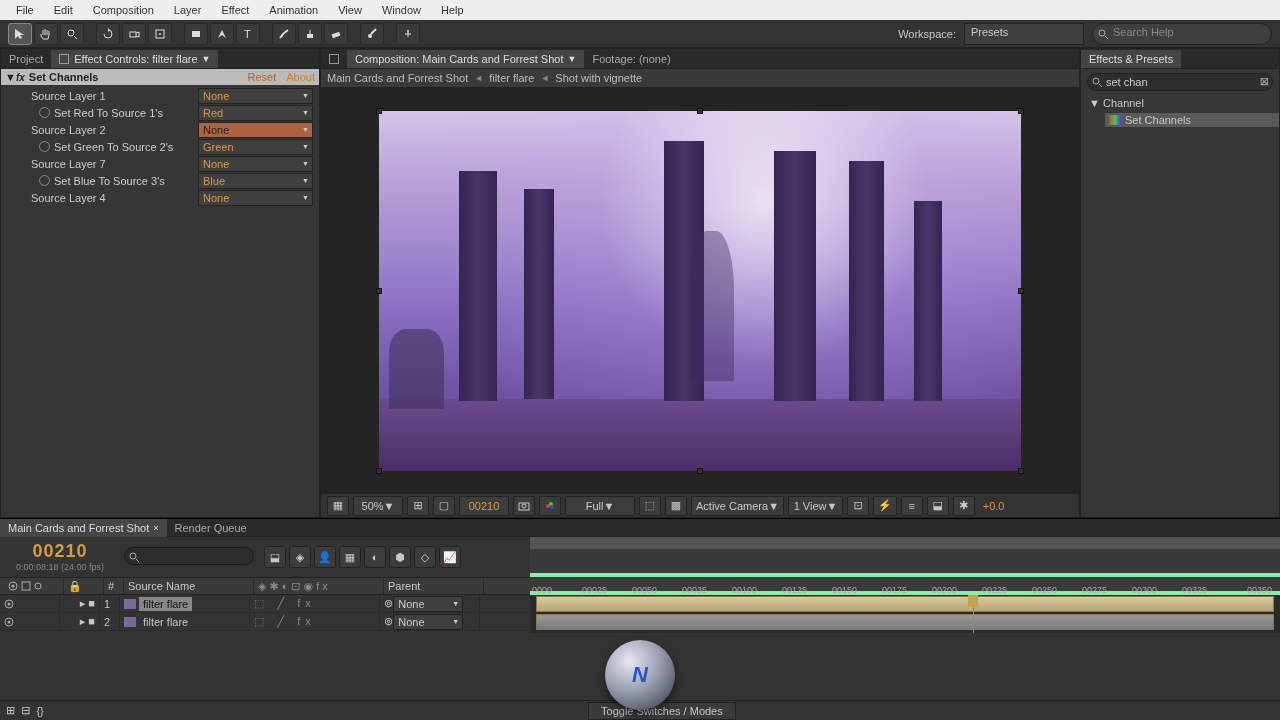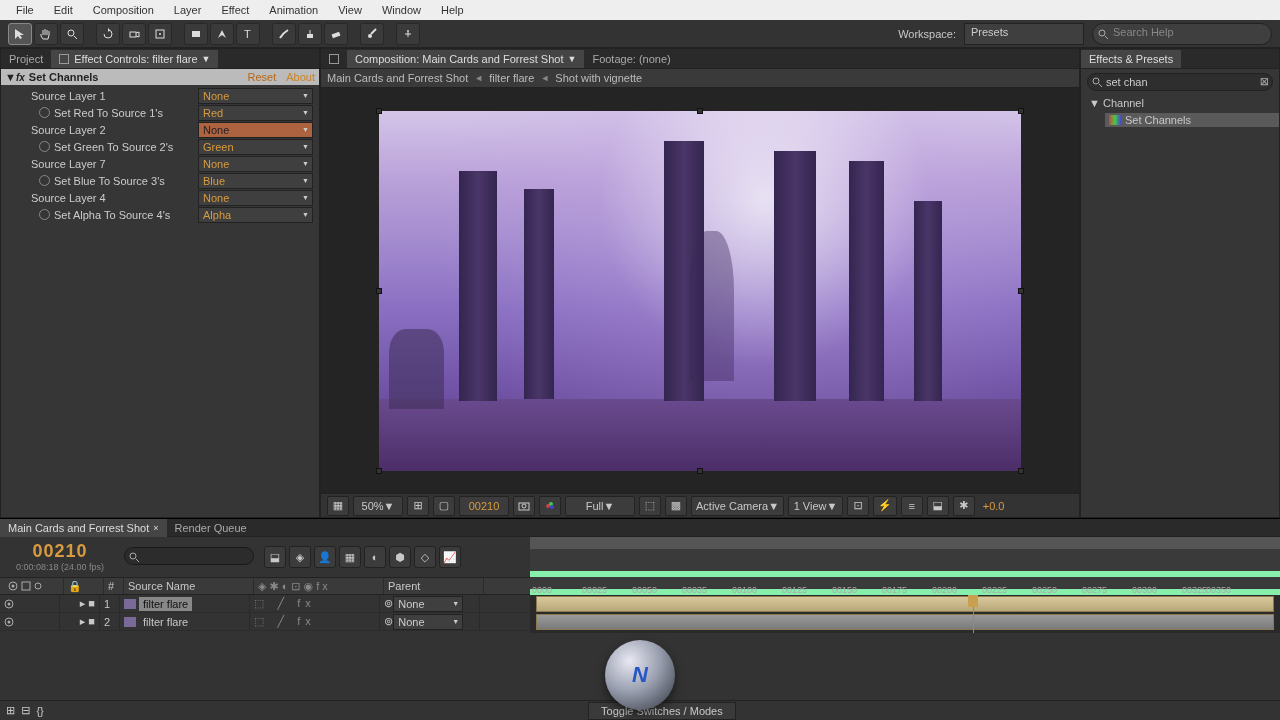--- a/index.html
+++ b/index.html
@@ -81,21 +81,21 @@
 .tl-current-time { color: #d99b3f; font-size: 18px; font-weight: bold; letter-spacing: 1px; }
 .tl-fps { color: #888; font-size: 9px; }
 .tl-search { width: 130px; height: 18px; background: #2c2c2c; border: 1px solid #1a1a1a; border-radius: 9px; margin: 10px 4px; }
 .tl-icons { display: flex; align-items: center; gap: 3px; padding: 0 6px; }
 .tl-icon-btn { width: 22px; height: 22px; background: #3c3c3c; border: 1px solid #222; border-radius: 3px; display: inline-flex; align-items: center; justify-content: center; cursor: pointer; }
 .tl-columns-header { display: flex; background: #3a3a3a; height: 18px; align-items: center; padding-left: 4px; border-top: 1px solid #222; border-bottom: 1px solid #222; }
 .tl-col { padding: 0 4px; border-right: 1px solid #2a2a2a; height: 100%; display: flex; align-items: center; }
 .tl-layer-row { display: flex; height: 18px; align-items: center; border-bottom: 1px solid #2c2c2c; }
 .tl-layer-row.sel .layer-name { background: #888; color: #111; }
 .layer-name { padding: 1px 4px; }
-.tl-ruler { height: 24px; background: #3a3a3a; display: flex; position: relative; border-bottom: 6px solid #86efac; }
+.tl-ruler { height: 24px; background: #3a3a3a; display: flex; position: relative; border-bottom: 4px solid #86efac; }
 .tick { position: absolute; top: 8px; font-size: 9px; color: #aaa; }
 .cti { position: absolute; top: 0; bottom: 0; width: 1px; background: #c08030; }
 .cti-head { position: absolute; top: 0; width: 10px; height: 12px; background: #c8a050; margin-left: -5px; }
 .track-area { position: relative; height: 38px; background: #2a2a2a; }
 .layer-bar { position: absolute; height: 16px; background: linear-gradient(180deg, #d8c89c, #b8a878); border: 1px solid #8a7a50; }
 .layer-bar.l1 { top: 1px; }
 .layer-bar.l2 { top: 19px; background: linear-gradient(180deg, #9a9a9a, #7a7a7a); }
 .status-bar { height: 20px; background: #333; border-top: 1px solid #222; display: flex; align-items: center; padding: 0 6px; gap: 6px; margin-top: auto; }
 .toggle-switches { margin: 0 auto; background: #3a3a3a; border: 1px solid #222; padding: 2px 12px; cursor: pointer; }
 .logo-watermark { position: absolute; left: 50%; transform: translateX(-50%); bottom: 10px; width: 70px; height: 70px; border-radius: 50%; background: radial-gradient(circle at 35% 30%, #e8e8f2, #9aa0b0 45%, #40454f 90%); display: flex; align-items: center; justify-content: center; font-weight: bold; font-style: italic; color: #2656c8; font-size: 22px; box-shadow: 0 4px 10px rgba(0,0,0,0.5); pointer-events: none; }
@@ -256,25 +256,20 @@
           <div class="prop-dropdown">None</div>
         </div>
       <div class="prop-row sub">
           <span class="stopwatch"></span>
           <span class="prop-label">Set Blue To Source 3's</span>
           <div class="prop-dropdown">Blue</div>
         </div>
       <div class="prop-row">
           <span class="prop-label">Source Layer 4</span>
           <div class="prop-dropdown">None</div>
-        </div>
-      <div class="prop-row sub">
-          <span class="stopwatch"></span>
-          <span class="prop-label">Set Alpha To Source 4's</span>
-          <div class="prop-dropdown">Alpha</div>
         </div>
     </div>
   </div>
 
   <div class="panel center-panel">
     <div class="panel-tabs">
       <div class="panel-tab">
           <span style="width:10px;height:10px;border:1px solid #999;display:inline-block"></span>
         </div>
       <div class="panel-tab active">
@@ -468,21 +463,21 @@
           <span class="tick" style="left: 202px;">00100</span>
           <span class="tick" style="left: 252px;">00125</span>
           <span class="tick" style="left: 302px;">00150</span>
           <span class="tick" style="left: 352px;">00175</span>
           <span class="tick" style="left: 402px;">00200</span>
           <span class="tick" style="left: 452px; text-align: center;">00225</span>
           <span class="tick" style="left: 502px;">00250</span>
           <span class="tick" style="left: 552px;">00275</span>
           <span class="tick" style="left: 602px;">00300</span>
           <span class="tick" style="left: 652px;">00325</span>
-          <span class="tick" style="left: 676px;">00350</span>
+          <span class="tick" style="left: 717px;">00350</span>
         </div>
       <div class="track-area">
         <div class="layer-bar l1" style="left:6px;right:6px"></div>
         <div class="layer-bar l2" style="left:6px;right:6px"></div>
         <div class="cti" style="left:59%">
             <div class="cti-head"></div>
           </div>
       </div>
     </div>
   </div>

